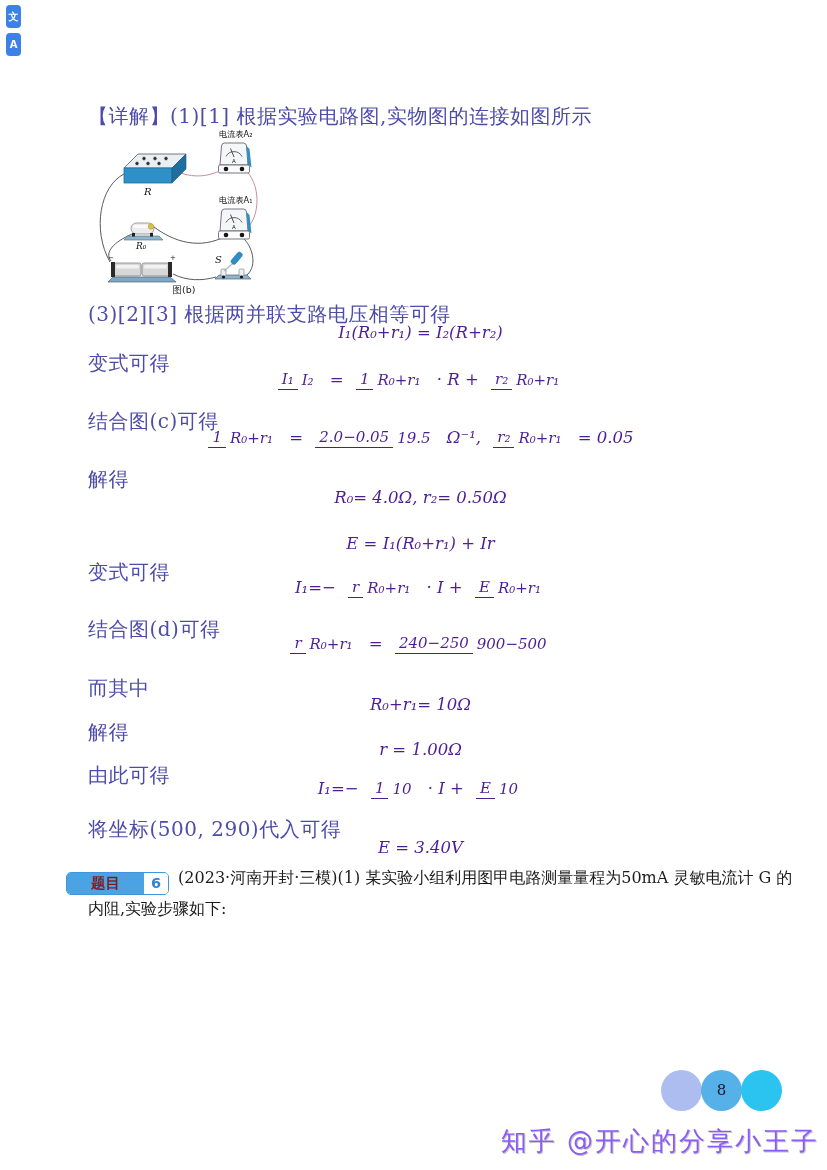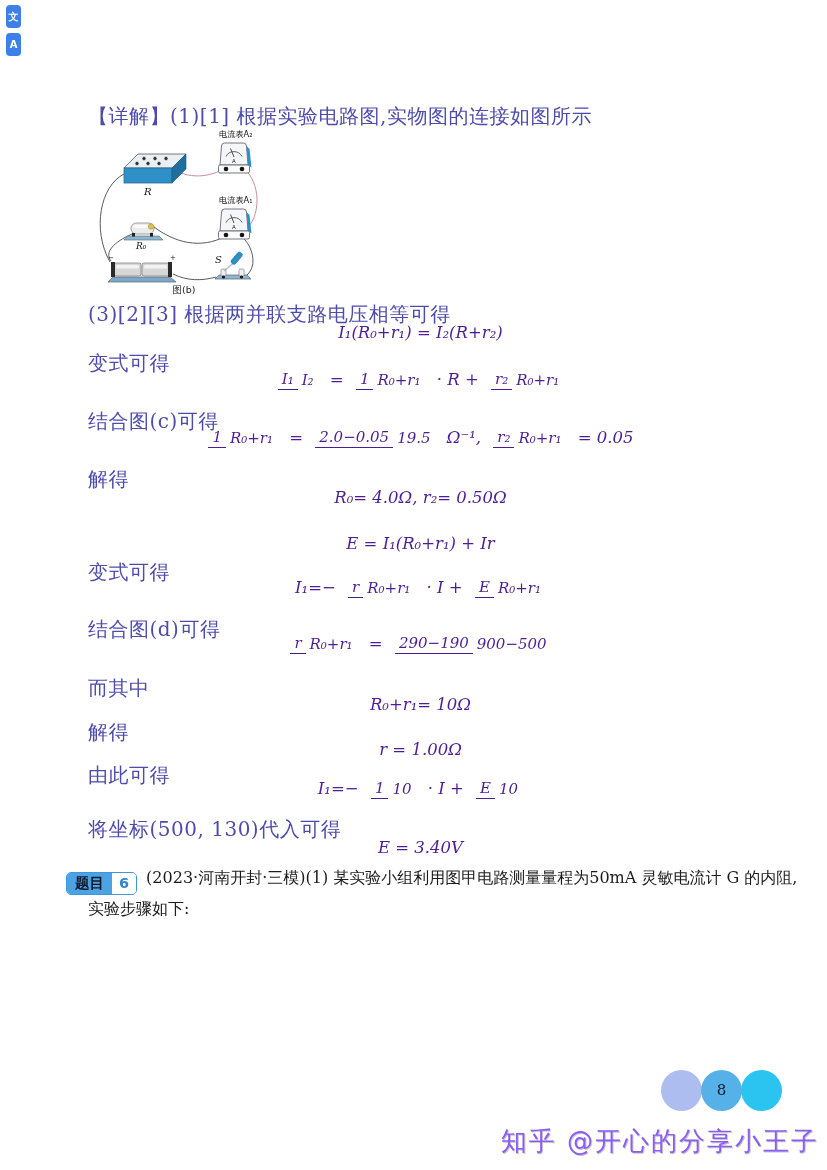--- a/index.html
+++ b/index.html
@@ -25,21 +25,21 @@
 
   
   .fig{position:absolute;left:86px;top:124px;width:182px;height:172px;}
 
   
   .problem{position:absolute;left:66px;top:864px;width:716px;font-size:16px;line-height:1.72;
            color:#1c1c1c;padding-left:22px;text-indent:-22px;}
   .badge{display:inline-flex;border:1.5px solid #3e96dc;border-radius:5px;overflow:hidden;
          vertical-align:-5px;margin-right:9px;font-style:normal;text-indent:0;
          font-family:"DejaVu Sans","Liberation Sans",sans-serif;}
-  .badge-label{background:#4ba3e3;color:#0f172a;padding:1px 8px 2px;font-size:14.5px;font-weight:bold;line-height:18px;}
+  .badge-label{background:#4ba3e3;color:#7f1d1d;padding:1px 24px 2px;font-size:14.5px;font-weight:bold;line-height:18px;}
   .badge-num{background:#ffffff;color:#2e86d2;padding:1px 7px 2px;font-size:14.5px;font-weight:bold;line-height:18px;}
 
   
   .circle{position:absolute;top:1070px;width:41px;height:41px;border-radius:50%;}
   .c1{left:661px;background:#aebdf0;}
   .c2{left:701px;background:#57b1e9;text-align:center;font-size:15px;line-height:41px;color:#15152a;}
   .c3{left:741px;background:#2bc3f0;}
   .wm{position:absolute;top:1124px;right:8px;font-family:"DejaVu Sans","Liberation Sans",sans-serif;
       font-size:26px;letter-spacing:2px;color:#8b5cf6;text-shadow:1px 1px 0 #c8c8c8;white-space:nowrap;}
 
@@ -199,21 +199,21 @@
 
   <div class="t" style="top:616px">结合图(d)可得</div>
 
   <div class="eq" style="top:634px">
     <span class="frac">
         <span class="num">r</span>
         <span class="den">R₀+r₁</span>
       </span>
     <span class="eqop">=</span>
     <span class="frac">
-        <span class="num">290−190</span>
+        <span class="num">240−250</span>
         <span class="den">900−500</span>
       </span>
   </div>
 
   <div class="t" style="top:675px">而其中</div>
   <div class="eq" style="top:695px">R₀+r₁= 10Ω</div>
   <div class="t" style="top:719px">解得</div>
   <div class="eq" style="top:740px">r = 1.00Ω</div>
   <div class="t" style="top:762px">由此可得</div>
 
@@ -223,21 +223,21 @@
         <span class="num">1</span>
         <span class="den">10</span>
       </span>
     <span class="eqop">· I +</span>
     <span class="frac">
         <span class="num">E</span>
         <span class="den">10</span>
       </span>
   </div>
 
-  <div class="t" style="top:816px">将坐标(500, 130)代入可得</div>
+  <div class="t" style="top:816px">将坐标(500, 290)代入可得</div>
   <div class="eq" style="top:838px">E = 3.40V</div>
 
   <div class="problem">
     <span class="badge">
         <span class="badge-label">题目</span>
         <span class="badge-num">6</span>
       </span><span>(2023·河南开封·三模)(1) 某实验小组利用图甲电路测量量程为50mA 灵敏电流计 G 的内阻,实验步骤如下:</span>
   </div>
 
   <div class="circle c1"></div>

